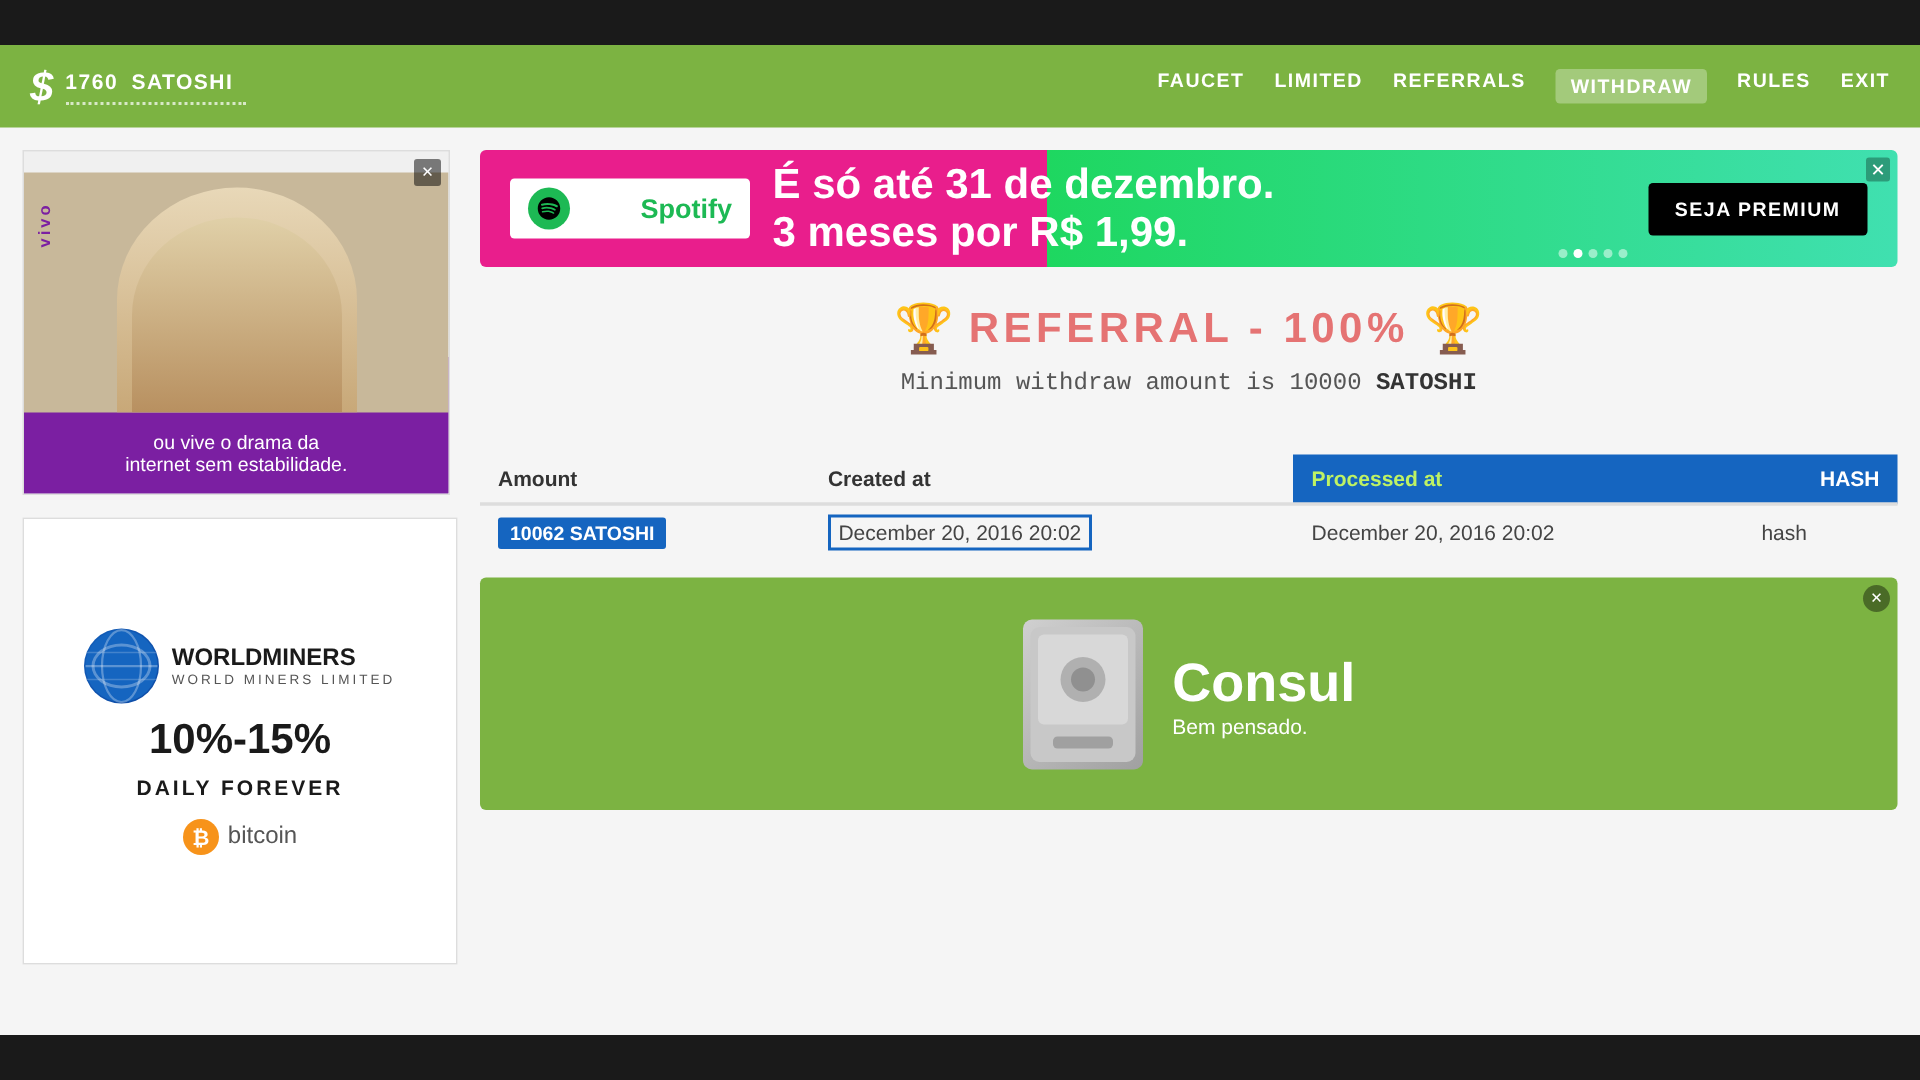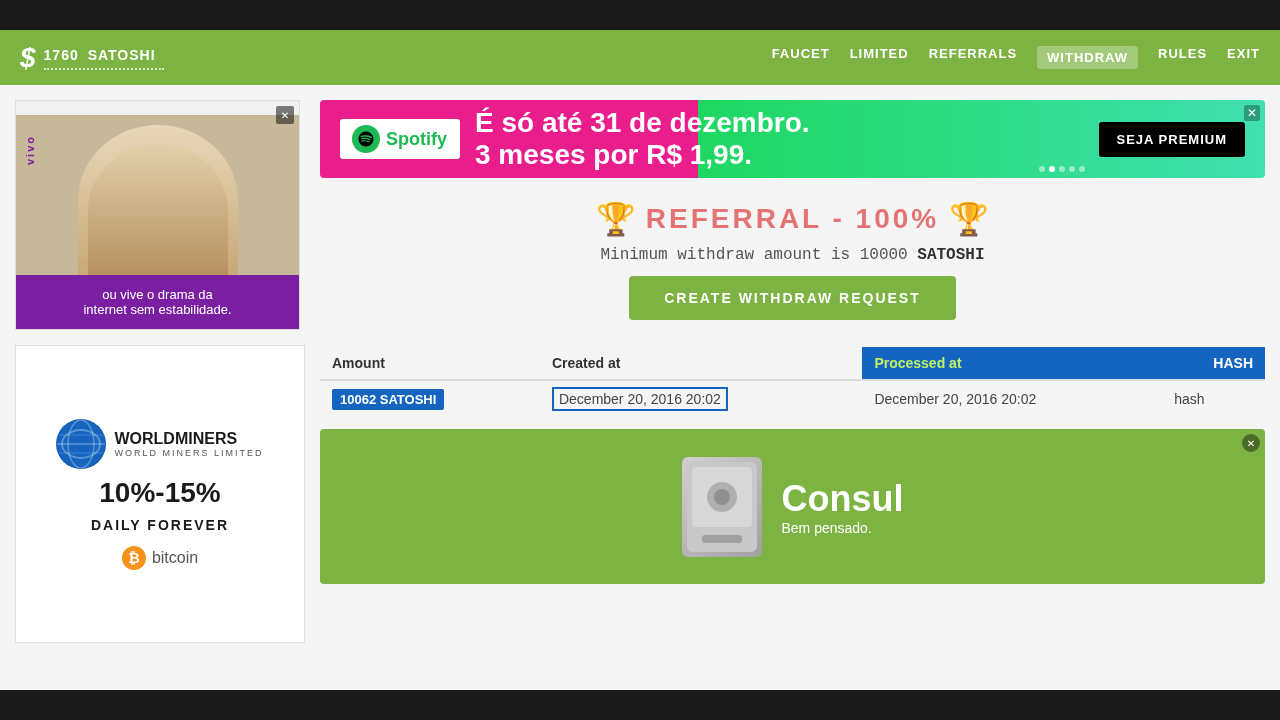--- a/index.html
+++ b/index.html
@@ -237,21 +237,21 @@
       width: 28px;
       height: 28px;
       border-radius: 50%;
       background: #1db954;
       display: flex;
       align-items: center;
       justify-content: center;
       color: black;
       font-size: 16px;
     }
-    .spotify-name { font-size: 18px; font-weight: bold; color: #1db954; }
+    .spotify-name { font-size: 18px; font-weight: bold; color: #1db954; margin-left: 41px; }
     .spotify-text {
       color: white;
       font-size: 28px;
       font-weight: bold;
       flex: 1;
     }
     .spotify-cta {
       background: black;
       color: white;
       padding: 10px 18px;
@@ -519,21 +519,20 @@
     <div class="referral-section">
       <div class="referral-header">
         <span class="trophy-icon">🏆</span>
         <span class="referral-title">REFERRAL - 100%</span>
         <span class="trophy-icon">🏆</span>
       </div>
       <div class="withdraw-info">
         <span>Minimum withdraw amount is 10000</span>
         <strong>SATOSHI</strong>
       </div>
-      <button class="create-btn">CREATE WITHDRAW REQUEST</button>
     </div>
 
     <table class="withdraw-table">
       <thead>
         <tr>
           <th>Amount</th>
           <th>Created at</th>
           <th class="highlighted">Processed at</th>
           <th class="hash-col">HASH</th>
         </tr>

